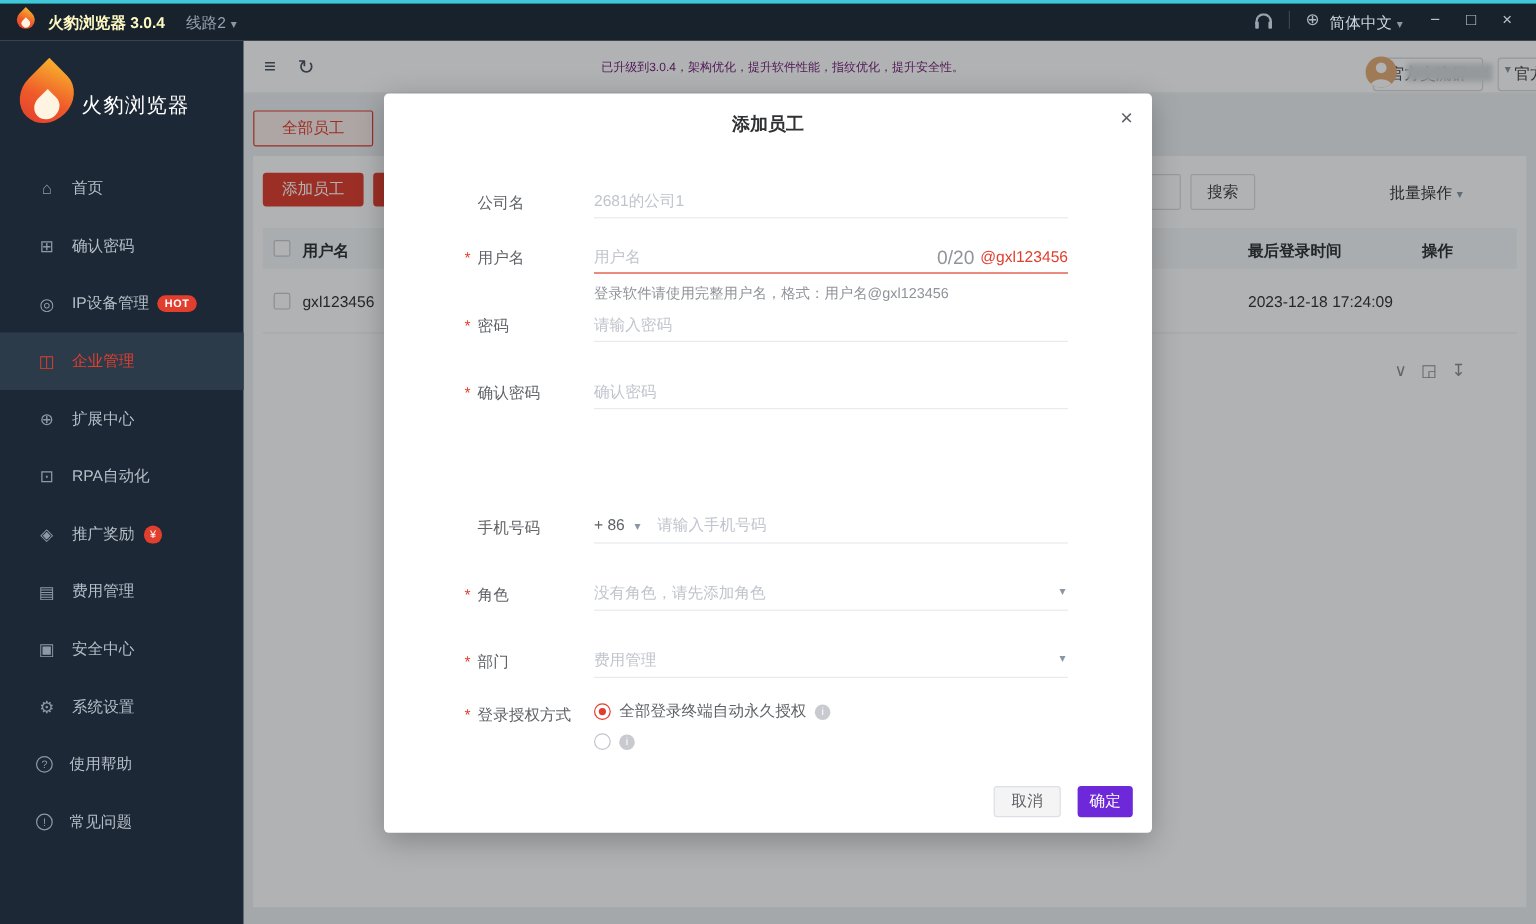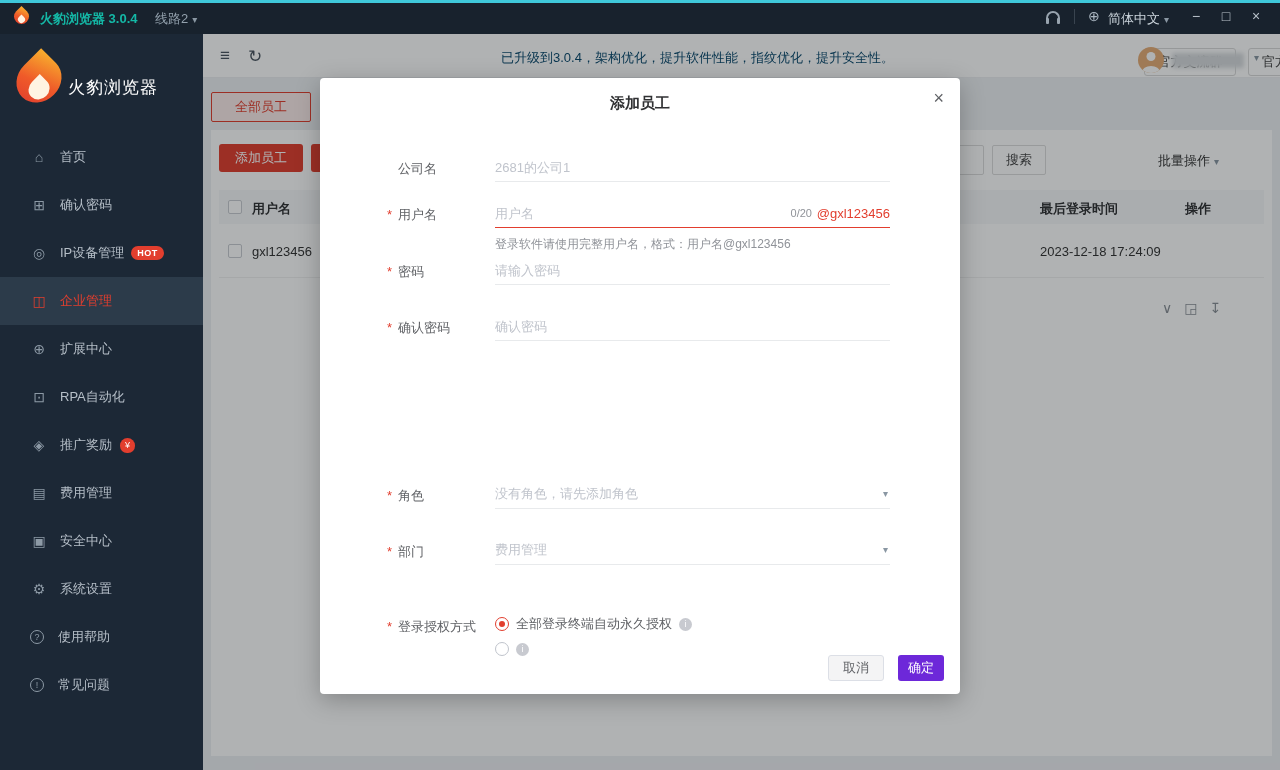--- a/index.html
+++ b/index.html
@@ -9,21 +9,21 @@
     font-family:"Liberation Sans", sans-serif; background:#eef0f3;
   }
   
   .titlebar { position:absolute; left:0; top:0; width:1280px; height:34px; background:#18222d; z-index:10; }
   .cyan-line { position:absolute; left:0; top:0; width:100%; height:3px; background:#3fc8da; }
   .flame { position:relative; display:inline-block; }
   .flame i { position:absolute; display:block; }
   .flame .f-out { inset:0; background:linear-gradient(160deg,#f7a92d 5%,#ef5a29 55%,#e23e2e); border-radius:0 50% 50% 50%; transform:rotate(45deg); }
   .flame .f-in  { left:26%; right:26%; top:46%; bottom:8%; background:#fff3e2; border-radius:0 50% 50% 50%; transform:rotate(45deg); }
   .flame-sm { left:14px; top:9px; width:15px; height:15px; position:absolute; }
-  .app-title { position:absolute; left:40px; top:10px; color:#14b8a6; font-size:13px; font-weight:bold; }
+  .app-title { position:absolute; left:40px; top:10px; color:#fef9c3; font-size:13px; font-weight:bold; }
   .line-select { position:absolute; left:155px; top:10px; color:#93a1ad; font-size:13px; cursor:default; }
   .caret { color:#8a97a3; font-size:10px; margin-left:4px; }
   .headset { position:absolute; left:1046px; top:11px; width:14px; height:9px; border:2px solid #98a4af; border-bottom:none; border-radius:7px 7px 0 0; }
   .headset:before, .headset:after { content:""; position:absolute; bottom:-4px; width:3px; height:6px; background:#98a4af; border-radius:1px; }
   .headset:before { left:-2px; } .headset:after { right:-2px; }
   .tb-divider { position:absolute; left:1074px; top:9px; width:1px; height:15px; background:#39444f; }
   .globe-icon { position:absolute; left:1088px; top:8px; color:#aab6c0; font-size:14px; }
   .lang { position:absolute; left:1108px; top:10px; color:#cdd6dd; font-size:13px; }
   .win-btn { position:absolute; top:8px; color:#b9c2ca; font-size:14px; width:20px; text-align:center; cursor:default; }
   
@@ -37,21 +37,21 @@
   .s-label { color:#b6bfc8; font-size:13px; }
   .s-item.active { background:#2c3b4a; }
   .s-item.active .s-label, .s-item.active .s-icon { color:#e23e2e; border-color:#e23e2e; }
   .hot-badge { background:#e23e2e; color:#fff; font-size:9px; font-weight:bold; padding:2px 6px; border-radius:8px; margin-left:7px; letter-spacing:.5px; }
   .moneybag { width:15px; height:15px; background:#e23e2e; border-radius:50% 50% 46% 46%; color:#fff; font-size:9px; line-height:15px; text-align:center; margin-left:8px; }
   
   .header { position:absolute; left:203px; top:34px; width:1077px; height:44px; background:#fff; border-bottom:1px solid #eceef1; }
   .h-icon { position:absolute; top:12px; color:#4a5560; font-size:17px; cursor:default; }
   .megaphone { position:absolute; left:277px; top:17px; width:15px; height:11px; background:#e23e2e;
     clip-path:polygon(0 32%,42% 32%,100% 0,100% 100%,42% 68%,0 68%); }
-  .announce { position:absolute; left:298px; top:15px; color:#0c4a6e; font-size:13px; white-space:nowrap; }
+  .announce { position:absolute; left:298px; top:15px; color:#701a75; font-size:10px; white-space:nowrap; }
   .h-btn { position:absolute; top:14px; height:28px; background:#fff; border:1px solid #d9d9d9; border-radius:3px;
     font-size:13px; color:#444; font-family:inherit; cursor:default; }
   .avatar { position:absolute; left:1138px; top:13px; width:26px; height:26px; border-radius:50%; background:#e6ad77; overflow:hidden; }
   .avatar:before { content:""; position:absolute; top:5px; left:50%; transform:translateX(-50%); width:9px; height:9px; background:#fff; border-radius:50%; }
   .avatar:after { content:""; position:absolute; bottom:-5px; left:50%; transform:translateX(-50%); width:18px; height:12px; background:#fff; border-radius:50% 50% 0 0; }
   .redacted { position:absolute; left:1172px; top:19px; width:72px; height:15px; background:#d8dbde; border-radius:2px; filter:blur(2px); }
   .user-caret { position:absolute; left:1250px; top:18px; }
   
   .tab-all { position:absolute; left:211px; top:92px; width:100px; height:30px; background:#fdecea; border:1px solid #e23e2e;
     color:#e23e2e; font-size:13px; display:flex; align-items:center; justify-content:center; border-radius:2px; cursor:default; }
@@ -74,28 +74,28 @@
   .m-close { position:absolute; top:10px; right:16px; font-size:18px; color:#606266; cursor:default; }
   .m-row { position:absolute; left:0; width:640px; height:28px; }
   .m-label { position:absolute; left:78px; top:6px; font-size:13px; color:#606266; }
   .m-label.required:before { content:"*"; position:absolute; left:-11px; top:1px; color:#e23e2e; }
   .m-control { position:absolute; left:175px; top:0; width:395px; height:28px; }
   .line-input { width:100%; height:28px; border:none; border-bottom:1px solid #e8eaec; background:transparent;
     font-size:13px; color:#606266; font-family:inherit; outline:none; }
   .line-input::placeholder { color:#c0c4cc; }
   .line-input.gray-val { color:#c0c4cc; }
   .line-input.red-line { border-bottom-color:#e23e2e; padding-right:150px; }
-  .counter { position:absolute; right:78px; top:7px; font-size:11px; color:#909399; }
+  .counter { position:absolute; right:78px; top:7px; font-size:16px; color:#909399; }
   .suffix  { position:absolute; right:0;  top:6px; font-size:13px; color:#e23e2e; }
   .hint { position:absolute; left:175px; top:36px; font-size:12px; color:#909399; white-space:nowrap; }
   .sel { position:relative; width:100%; height:28px; border-bottom:1px solid #e8eaec; font-size:13px; color:#c0c4cc; line-height:26px; cursor:default; }
   .sel .sel-caret { position:absolute; right:2px; top:0; }
   .cc { color:#606266; font-size:13px; margin-right:4px; }
   .ph-placeholder { color:#c0c4cc; font-size:13px; margin-left:14px; }
-  .auth-block { position:absolute; left:0; top:533px; width:584px; height:62px; }
+  .auth-block { position:absolute; left:0; top:502px; width:584px; height:62px; }
   .radio-row { position:absolute; left:175px; display:flex; align-items:center; gap:7px; font-size:13px; color:#606266; white-space:nowrap; cursor:default; }
   .radio { width:14px; height:14px; border-radius:50%; border:1px solid #c0c4cc; background:#fff; position:relative; flex:none; }
   .radio.checked { border-color:#e23e2e; }
   .radio.checked:after { content:""; position:absolute; inset:3px; background:#e23e2e; border-radius:50%; }
   .info-i { width:13px; height:13px; border-radius:50%; background:#c8cad0; color:#fff; font-size:9px; line-height:13px; text-align:center; flex:none; }
   .btn-cancel { position:absolute; left:508px; top:577px; width:56px; height:26px; background:#f4f4f5; border:1px solid #dcdfe6; border-radius:3px; font-size:13px; color:#606266; font-family:inherit; cursor:default; }
   .btn-confirm { position:absolute; left:578px; top:577px; width:46px; height:26px; background:#6d28d9; border:none; border-radius:3px; font-size:13px; color:#fff; font-family:inherit; cursor:default; }
 </style>
 </head>
 <body>
@@ -256,20 +256,28 @@
     </div>
 
     <div class="m-row" style="top:235px">
       <span class="m-label required">确认密码</span>
       <div class="m-control">
         <input class="line-input" type="password" placeholder="确认密码" style="">
       </div>
     </div>
 
 
+    <div class="m-row" style="top:347px">
+      <span class="m-label">手机号码</span>
+      <div class="m-control">
+        <div class="sel">
+          <span class="cc">+ 86</span><span class="caret">▾</span><span class="ph-placeholder">请输入手机号码</span>
+        </div>
+      </div>
+    </div>
 
     <div class="m-row" style="top:403px">
       <span class="m-label required">角色</span>
       <div class="m-control">
         <div class="sel">
           <span>没有角色，请先添加角色</span>
           <span class="sel-caret caret">▾</span>
         </div>
       </div>
     </div>

